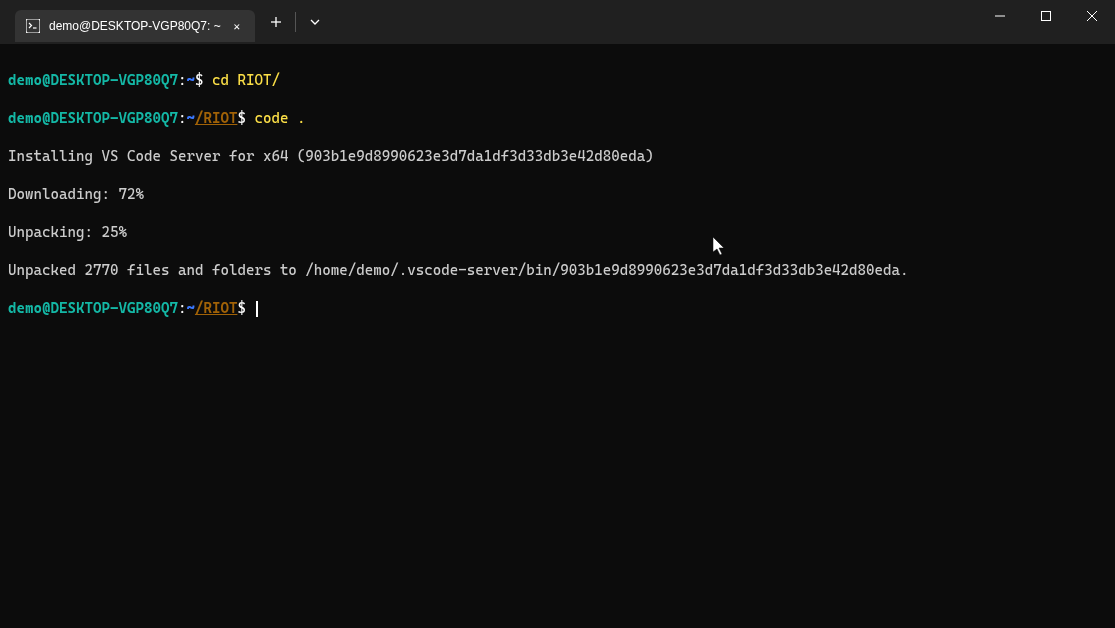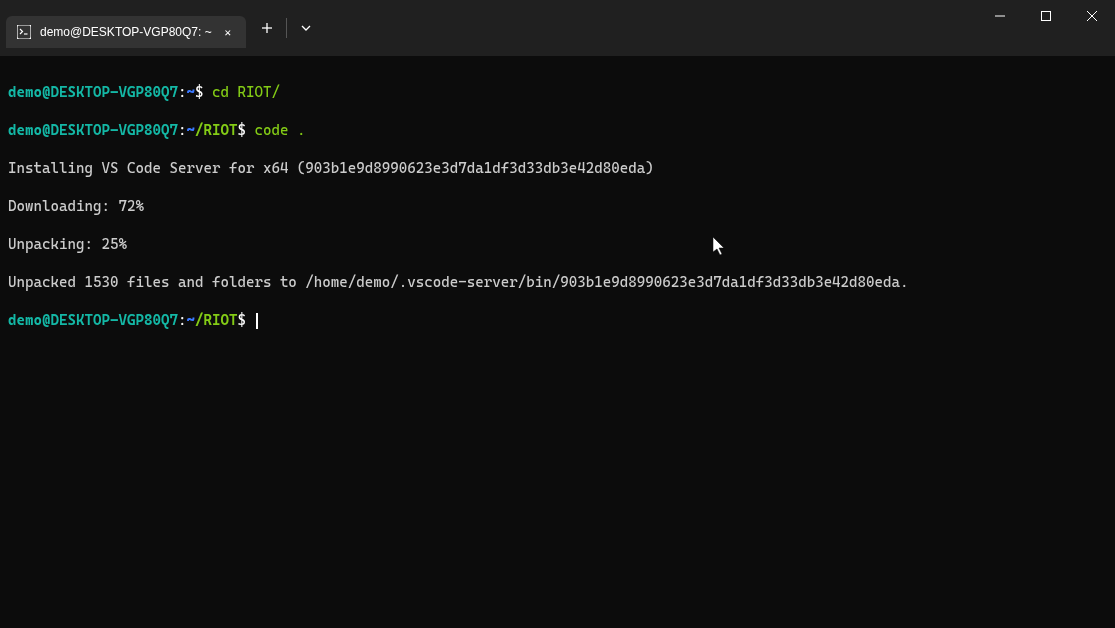--- a/index.html
+++ b/index.html
@@ -6,25 +6,26 @@
     body {
       width: 1115px;
       height: 628px;
       background: #0c0c0c;
       font-family: 'Cascadia Mono', 'Consolas', monospace;
       font-size: 14px;
       overflow: hidden;
       color: #cccccc;
     }
     .titlebar {
-      height: 56px;
+      height: 44px;
       background: #202020;
       display: flex;
       align-items: center;
       justify-content: space-between;
+      padding-left: 9px;
     }
     .tabs-area { display: flex; align-items: center; height: 100%; }
     .tab {
       display: flex;
       align-items: center;
       background: #333333;
       height: 32px;
       margin-top: 8px;
       padding: 0 10px;
       border-radius: 6px 6px 0 0;
@@ -68,23 +69,23 @@
     }
     .terminal-area {
       padding: 8px;
       line-height: 19px;
       white-space: pre;
       font-size: 14.5px;
     }
     .prompt-user { color: #14b8a6; font-weight: bold; }
     .prompt-colon { color: #ffffff; }
     .prompt-path-home { color: #3b78ff; font-weight: bold; }
-    .prompt-path-dir { color: #84cc16; font-weight: bold; }
+    .prompt-path-dir { color: #a16207; font-weight: bold; text-decoration: underline; }
     .prompt-dollar { color: #ffffff; }
-    .cmd-text { color: #84cc16; margin-top: 40px; }
+    .cmd-text { color: #fde047; margin-top: 40px; }
     .out-text { color: #cccccc; margin-top: 48px; }
     .cursor-block {
       display: inline-block;
       width: 2px; height: 16px; background: #ffffff;
       vertical-align: middle;
       margin-left: 2px;
     }
     .mouse-pointer {
       position: absolute;
       left: 713px; top: 237px;
@@ -141,21 +142,21 @@
     </div>
   </div>
 </div>
 
 <div class="terminal-area">
 <div><span class="prompt-user">demo@DESKTOP-VGP80Q7</span><span class="prompt-colon">:</span><span class="prompt-path-home">~</span><span class="prompt-dollar">$ </span><span class="cmd-text">cd RIOT/</span></div>
 <div><span class="prompt-user">demo@DESKTOP-VGP80Q7</span><span class="prompt-colon">:</span><span class="prompt-path-home">~</span><span class="prompt-path-dir">/RIOT</span><span class="prompt-dollar">$ </span><span class="cmd-text">code .</span></div>
 <div><span class="out-text">Installing VS Code Server for x64 (903b1e9d8990623e3d7da1df3d33db3e42d80eda)</span></div>
 <div><span class="out-text">Downloading: 72%</span></div>
 <div><span class="out-text">Unpacking: 25%</span></div>
-<div><span class="out-text">Unpacked 1530 files and folders to /home/demo/.vscode-server/bin/903b1e9d8990623e3d7da1df3d33db3e42d80eda.</span></div>
+<div><span class="out-text">Unpacked 2770 files and folders to /home/demo/.vscode-server/bin/903b1e9d8990623e3d7da1df3d33db3e42d80eda.</span></div>
 <div><span class="prompt-user">demo@DESKTOP-VGP80Q7</span><span class="prompt-colon">:</span><span class="prompt-path-home">~</span><span class="prompt-path-dir">/RIOT</span><span class="prompt-dollar">$ </span><span class="cursor-block"></span></div>
 </div>
 
 <div class="mouse-pointer">
   <svg width="14" height="20" viewBox="0 0 14 20">
       <path d="M0 0 L0 15 L4 12 L7 18 L9 17 L6 11 L11 11 Z" fill="#ffffff" stroke="#000000" stroke-width="0.5"></path>
     </svg>
 </div>
 
 </body></html>

